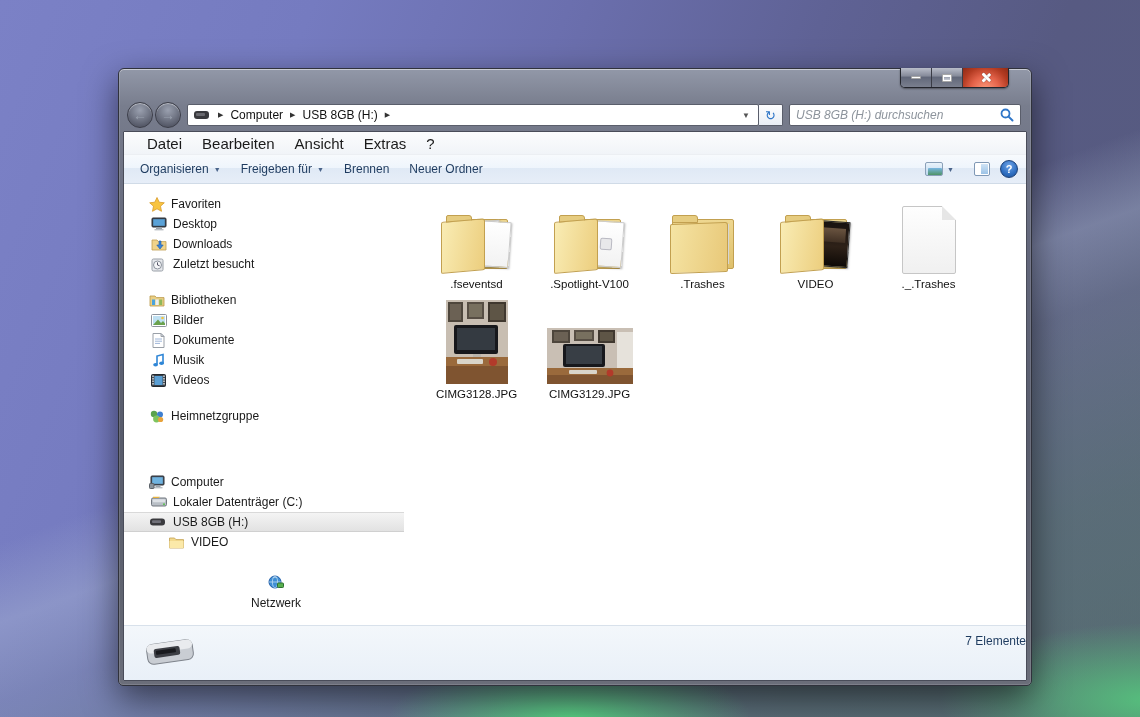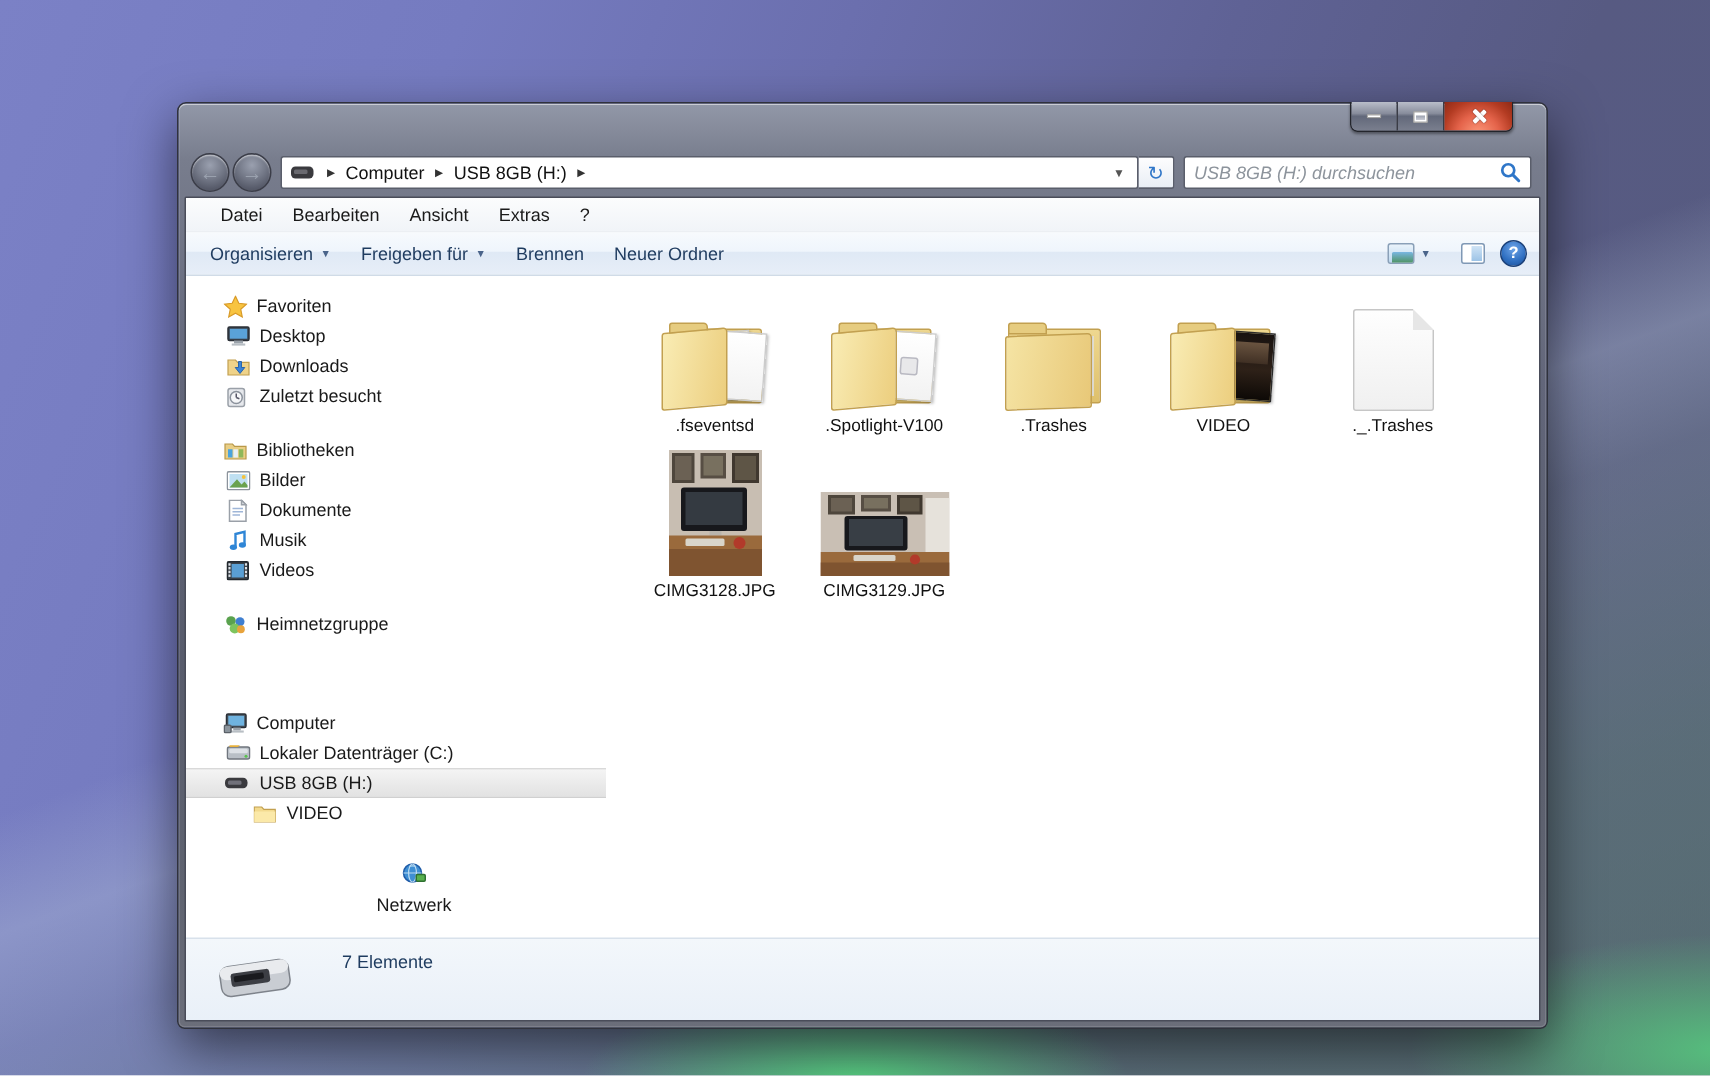--- a/index.html
+++ b/index.html
@@ -83,21 +83,21 @@
   
   .inner {
     flex:1 1 auto; margin:0 4px 4px 4px; background:#fff; border:1px solid #494c59;
     border-radius:1px; display:flex; flex-direction:column; overflow:hidden;
     box-shadow: inset 0 0 0 1px rgba(255,255,255,.7);
   }
   .menubar {
     height:23px; flex:0 0 auto; background:linear-gradient(#fbfcfd,#f1f4f8);
     display:flex; align-items:center; padding-left:14px; gap:2px; border-bottom:1px solid #eceff3;
   }
-  .menu-item { padding:2px 9px; color:#1a1a1a; font-size:12px; }
+  .menu-item { padding:2px 9px; color:#1a1a1a; font-size:15px; }
   .toolbar {
     height:29px; flex:0 0 auto; display:flex; align-items:center; padding:0 8px 0 6px;
     background:linear-gradient(#f7fafd 0%, #eff5fc 45%, #dfe9f5 46%, #e7eef8 100%);
     border-bottom:1px solid #d0dbe7; color:#1e3b5f;
   }
   .tb-item { padding:4px 10px; display:flex; align-items:center; gap:5px; font-size:12px; color:#1e3b5f;justify-content:flex-end; }
   .tb-arrow { font-size:7px; color:#4a648a; }
   .tb-right { margin-left:auto; display:flex; align-items:center; gap:10px; }
   .views-ic { width:18px; height:14px; border:1px solid #8aa0b8; border-radius:2px; background:linear-gradient(#eaf3fb,#bcd8ef); position:relative; overflow:hidden; }
   .views-ic:after { content:""; position:absolute; left:2px; top:5px; width:14px; height:8px; background:linear-gradient(#79b6e2,#4a8f55); border-radius:1px; }
@@ -145,20 +145,21 @@
   
   .docic { position:relative; width:54px; height:68px; background:linear-gradient(#fefefe,#f0f0f0); border:1px solid #c6c6c6; border-radius:2px; }
   .docic .fold { position:absolute; top:-1px; right:-1px; width:0; height:0; border-bottom:14px solid #e6e6e6; border-right:14px solid #ffffff; }
   .docic .fold:after { content:""; position:absolute; left:-1px; top:-1px; }
 
   
   .statusbar {
     height:55px; flex:0 0 auto; background:linear-gradient(#f3f7fb,#e9f0f8);
     border-top:1px solid #d8e1eb; position:relative; display:flex; align-items:flex-start; padding:8px 0 0 104px;
     color:#1e3b5f;
+    justify-content:flex-end;
   }
   .statusbar .count { font-size:12px; }
   .status-icon { position:absolute; left:20px; top:8px; }
 
   
   .dis { color:#9aa1ae; }
 </style>
 </head>
 <body>
 

